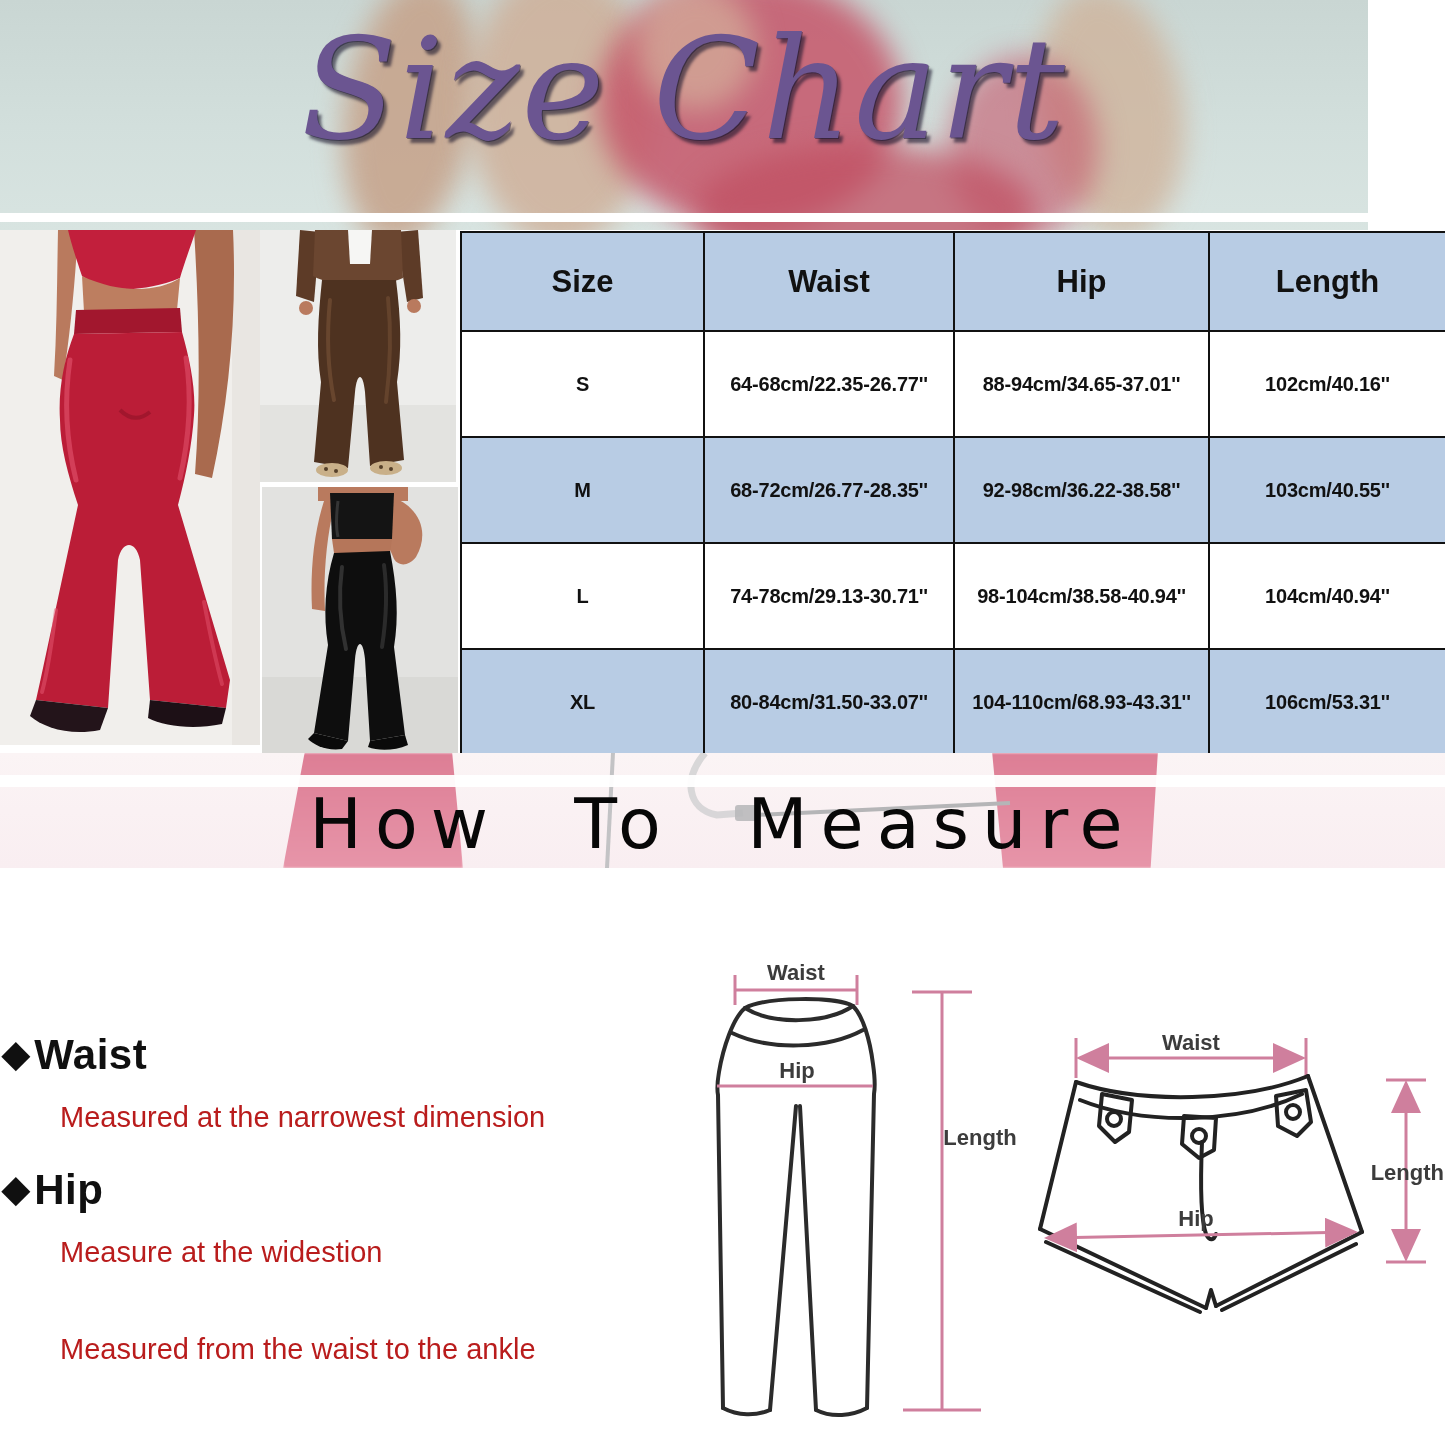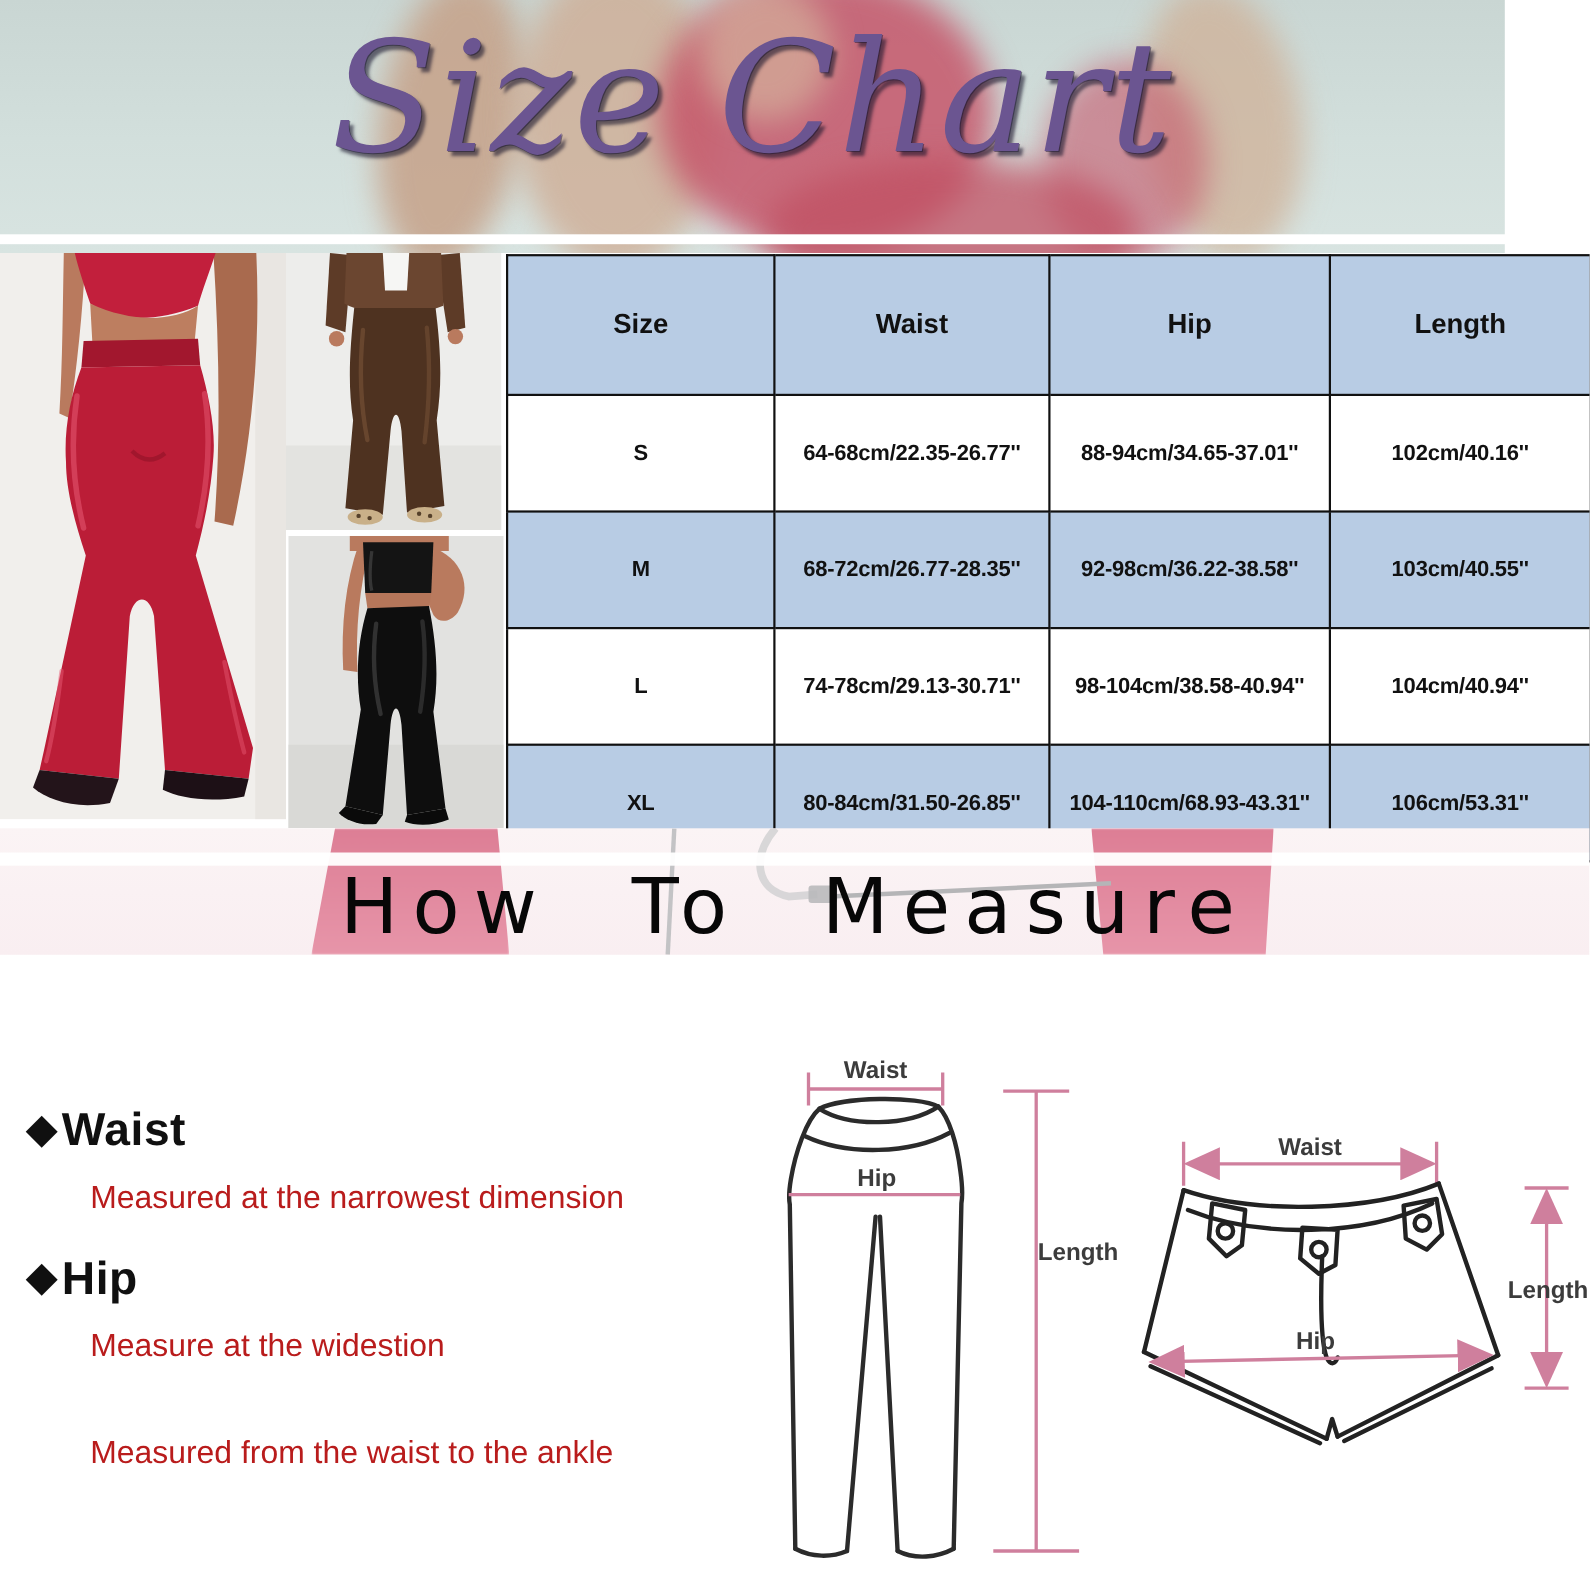--- a/index.html
+++ b/index.html
@@ -31,21 +31,21 @@
   .photo-red   { left:0;   top:230px; width:260px; height:515px; }
   .photo-brown { left:260px; top:230px; width:196px; height:252px; }
   .photo-black { left:262px; top:487px; width:196px; height:266px; }
   .photo svg { display:block; }
 
   
   .size-table { position:absolute; left:460px; top:231px; width:985px; height:522px;
                 border-collapse:collapse; table-layout:fixed; }
   .size-table th, .size-table td { border:2px solid #111111; text-align:center; vertical-align:middle;
                 color:#111; }
-  .size-table th { background:#b8cce4; font-size:25px; font-weight:bold; height:127px; }
+  .size-table th { background:#b8cce4; font-size:31px; font-weight:bold; height:99px; }
   .size-table td { font-size:20px; font-weight:bold; letter-spacing:-0.2px; height:106px; }
   .size-table tr.row-alt td { background:#b8cce4; }
   .size-table tr.row-plain td { background:#ffffff; }
   .size-table col.c1 { width:243px; } .size-table col.c2 { width:250px; }
   .size-table col.c3 { width:255px; } .size-table col.c4 { width:237px; }
 
   
   .htm-band { position:absolute; left:0; top:753px; width:1445px; height:115px;
               background:linear-gradient(180deg,#fbf4f5 0%,#f9eef1 100%); overflow:hidden; }
   .pink-leg { position:absolute; top:0; height:115px; filter:blur(1px); }
@@ -56,21 +56,21 @@
       background:linear-gradient(180deg,#dd7e95 0%,#e795a9 100%);
       clip-path:polygon(4% 0, 96% 0, 92% 100%, 10% 100%); }
   .hanger-svg { position:absolute; left:555px; top:0; }
   .htm-whiteline { position:absolute; left:0; top:22px; width:1445px; height:12px;
                    background:rgba(255,255,255,.95); }
   .htm-title { position:absolute; left:0; top:30px; width:1445px; text-align:center;
                font-family:"DejaVu Sans", sans-serif; font-size:70px; font-weight:400;
                letter-spacing:13px; word-spacing:38px; color:#070707; white-space:nowrap; }
 
   
-  .mg-item { position:absolute; left:24px; width:575px; }
+  .mg-item { position:absolute; left:2px; width:575px;margin-top:28px; }
   .mg-item-1 { top:1003px; } .mg-item-2 { top:1138px; } .mg-item-3 { top:1283px; }
   .mg-head { font-size:42px; font-weight:bold; color:#101010; letter-spacing:0.5px; }
   .mg-diamond { font-size:36px; margin-right:4px; position:relative; top:-3px; }
   .mg-desc { margin-top:22px; margin-left:58px; font-size:29px; color:#b91c1c; }
 
   
   .diagram { position:absolute; }
   .diagram-pants  { left:620px;  top:940px; }
   .diagram-shorts { left:1030px; top:990px; }
   svg text.dlabel { font-family:"Liberation Sans", sans-serif; font-weight:bold;
@@ -180,21 +180,21 @@
     <td>103cm/40.55''</td>
   </tr>
   <tr class="row-plain">
     <td>L</td>
     <td>74-78cm/29.13-30.71''</td>
     <td>98-104cm/38.58-40.94''</td>
     <td>104cm/40.94''</td>
   </tr>
   <tr class="row-alt">
     <td>XL</td>
-    <td>80-84cm/31.50-26.85''</td>
+    <td>80-84cm/31.50-33.07''</td>
     <td>104-110cm/68.93-43.31''</td>
     <td>106cm/53.31''</td>
   </tr>
 </tbody>
   </table>
 
 <div class="htm-band">
   <div class="pink-leg pink-leg-left"></div>
   <div class="pink-leg pink-leg-right"></div>
   <svg class="hanger-svg" width="470" height="115" viewBox="0 0 470 115">

